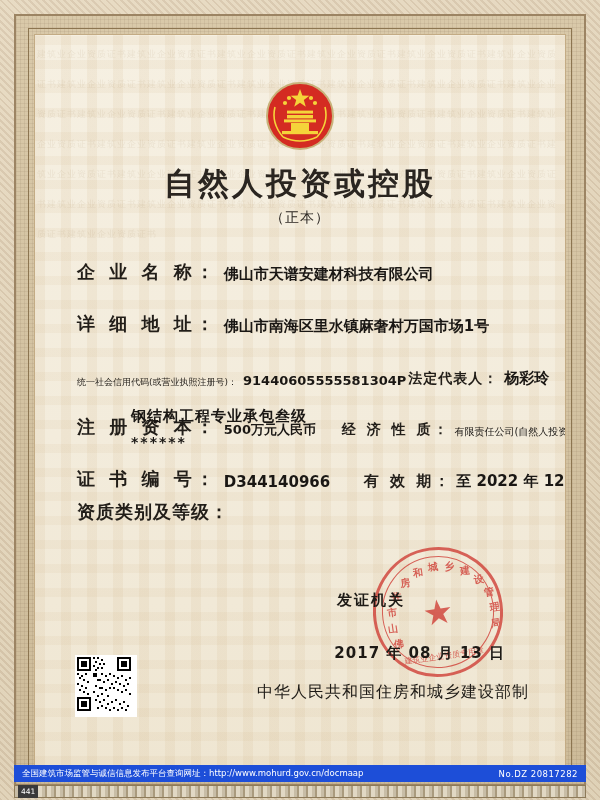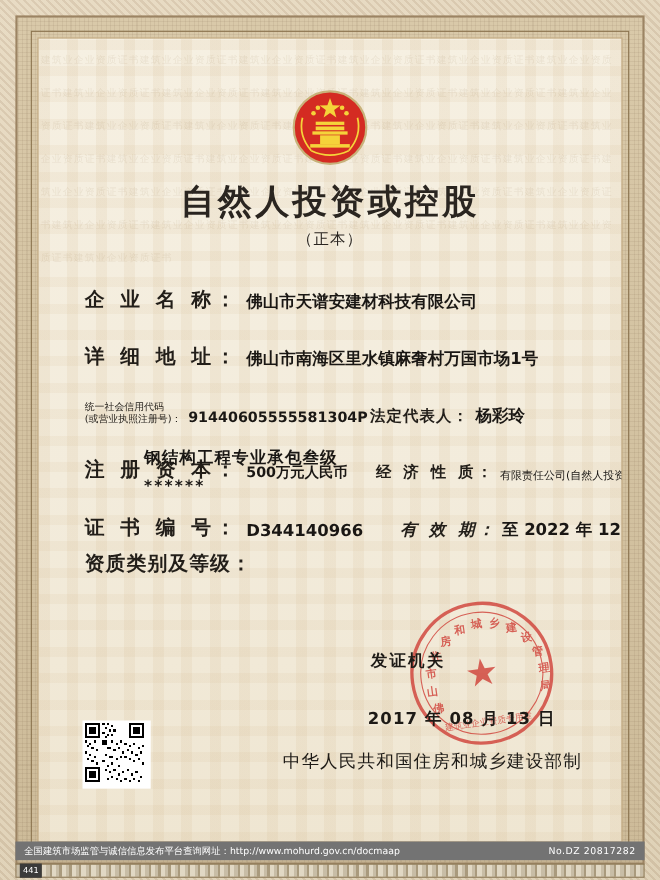--- a/index.html
+++ b/index.html
@@ -152,21 +152,20 @@
     color: #1a1714;
     flex: 1;
     margin-top: 24px;
   }
   .val.small { font-size: 13px; font-weight: bold; }
   .val.tiny { font-size: 10px; font-weight: normal; }
   .val.nogrow { flex: 0 0 auto; }
 
   .lbl-stack {
     display: flex;
-    flex-direction: column;
     line-height: 1.15;
     font-size: 9px;
     font-weight: normal;
     letter-spacing: 0;
     white-space: nowrap;
     color: #221e19;
     padding-bottom: 1px;
   }
   .lbl-stack span:first-child { border-bottom: 0; }
 
@@ -280,21 +279,21 @@
   }
   .qr svg { display: block; }
 
   
   .bottom-bar {
     position: absolute;
     left: 14px;
     right: 14px;
     bottom: 18px;
     height: 17px;
-    background: #737373;
+    background: #1d4ed8;
     color: #ffffff;
     font-family: "DejaVu Sans", sans-serif;
     font-size: 8.5px;
     display: flex;
     align-items: center;
     justify-content: space-between;
     padding: 0 8px;
     box-sizing: border-box;
   }
   .bottom-bar .left { letter-spacing: 0px; }
@@ -394,21 +393,21 @@
         <div class="row">
           <div class="lbl">注 册 资 本：</div>
           <div class="val small nogrow" style="width:118px;">500万元人民币</div>
           <div class="lbl tight" style="font-size:14px;letter-spacing:3px;">经 济 性 质：</div>
           <div class="val tiny nogrow" style="margin-left:4px;">有限责任公司(自然人投资或控股)</div>
         </div>
 
         <div class="row">
           <div class="lbl">证 书 编 号：</div>
           <div class="val nogrow" style="width:140px;">D344140966</div>
-          <div class="lbl tight" style="font-size:15px;letter-spacing:3px;font-style:italic;">有 效 期：</div>
+          <div class="lbl tight" style="font-size:15px;letter-spacing:3px;">有 效 期：</div>
           <div class="val nogrow" style="margin-left:4px;">至 2022 年 12 月 30 日</div>
         </div>
 
         <div class="row">
           <div class="lbl tight" style="letter-spacing:1px;">资质类别及等级：</div>
         </div>
       </div>
 
       <div class="cat-block">
         <div>钢结构工程专业承包叁级</div>

